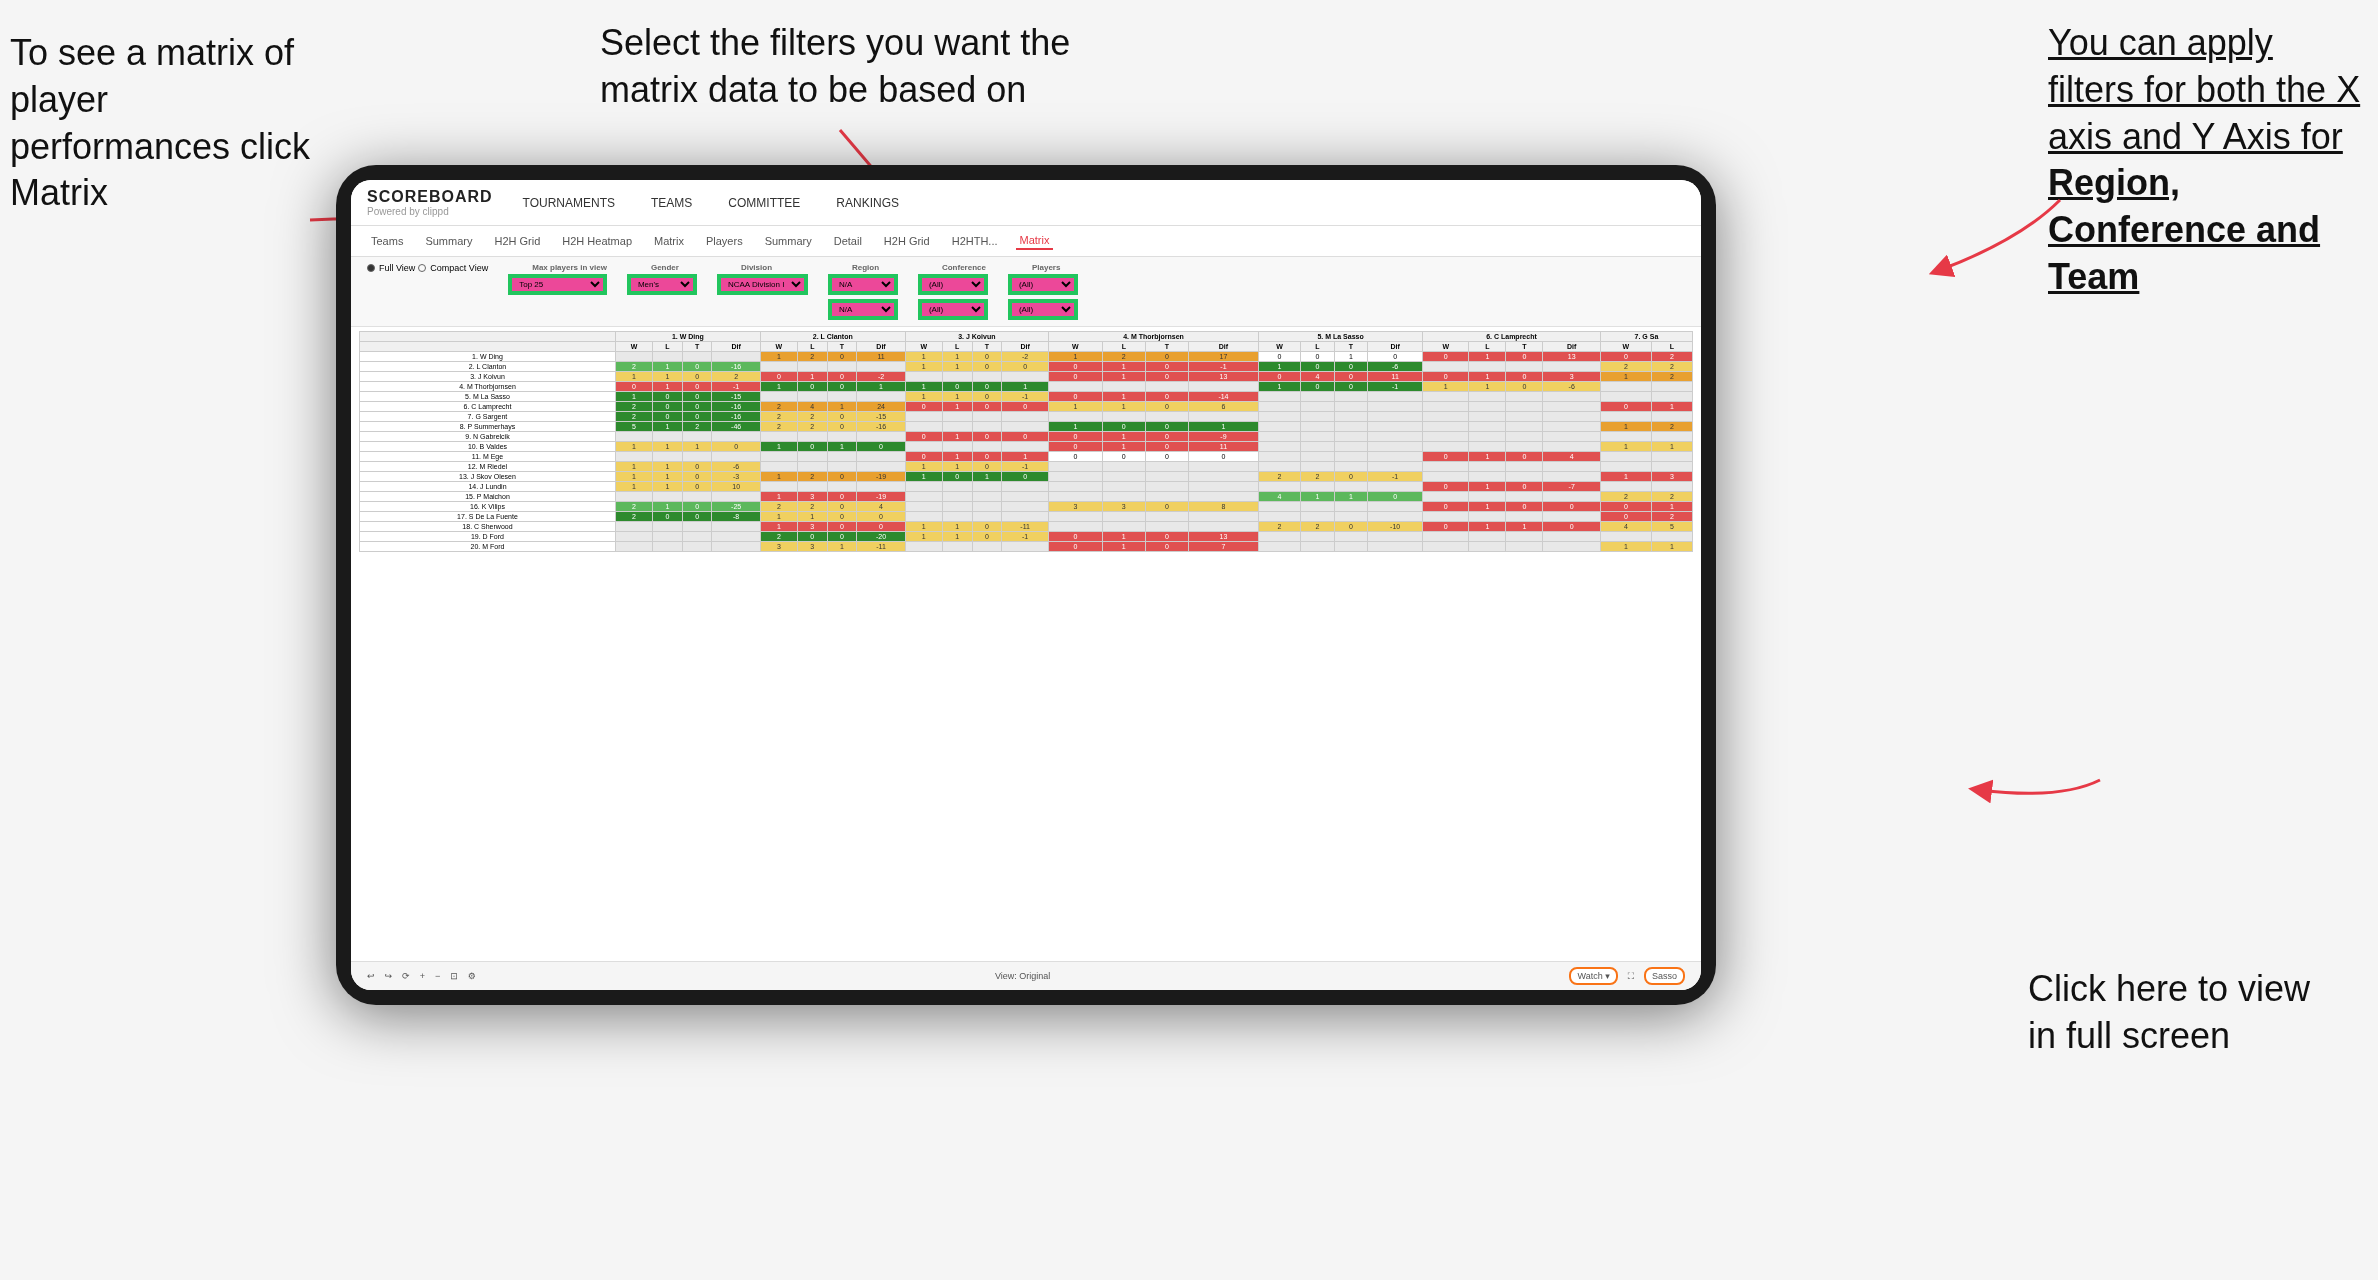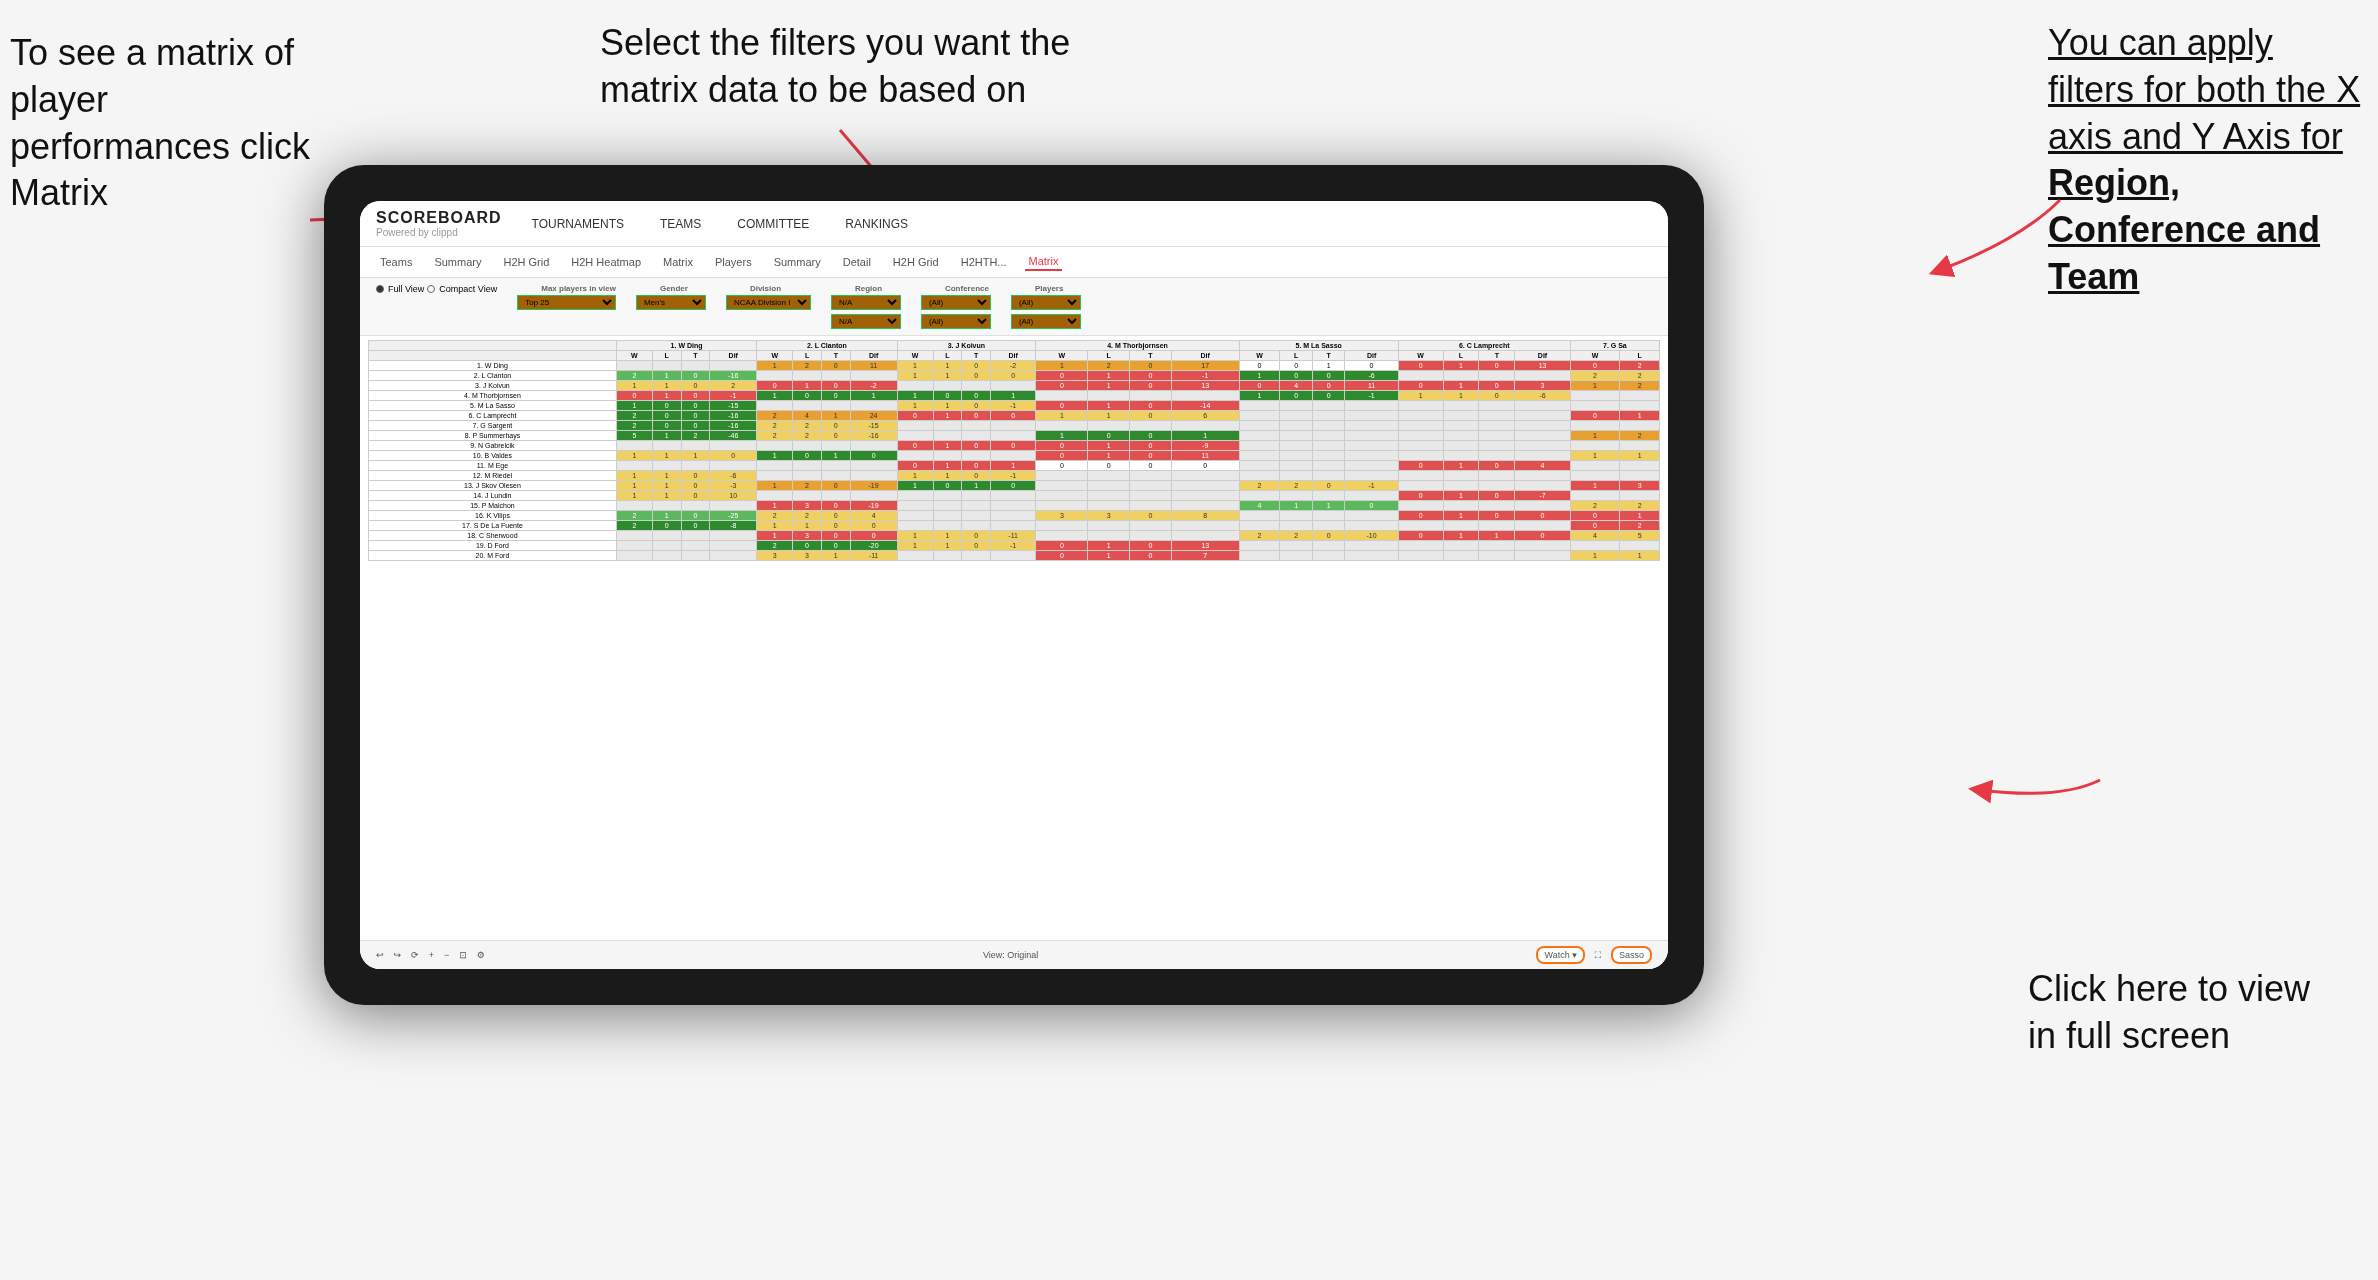--- a/index.html
+++ b/index.html
@@ -40,30 +40,30 @@
     #ann-fullscreen {
       bottom: 220px;
       right: 30px;
       width: 320px;
     }
 
     
     .tablet-frame {
       position: absolute;
       top: 165px;
-      left: 324px;
+      left: 336px;
       width: 1380px;
       height: 840px;
       background: #1a1a1a;
       border-radius: 40px;
       box-shadow: 0 10px 60px rgba(0,0,0,0.5);
       display: flex;
       align-items: center;
       justify-content: center;
-      padding: 36px;
+      padding: 15px;
     }
     .tablet-screen {
       width: 100%;
       height: 100%;
       background: #fff;
       border-radius: 20px;
       overflow: hidden;
       display: flex;
       flex-direction: column;
     }
@@ -159,22 +159,22 @@
       gap: 2px;
     }
     .filter-label {
       font-size: 8px;
       color: #666;
       font-weight: bold;
       margin-left: 24px;
     }
     .filter-select {
       font-size: 8px;
-      background: #a16207;
-      border: 1px solid #22c55e;
+      background: #ec4899;
+      border: 4px solid #22c55e;
       padding: 1px 3px;
       min-width: 70px;
     }
 
     
     .matrix-content {
       flex: 1;
       overflow: auto;
       padding: 4px 8px;
     }

